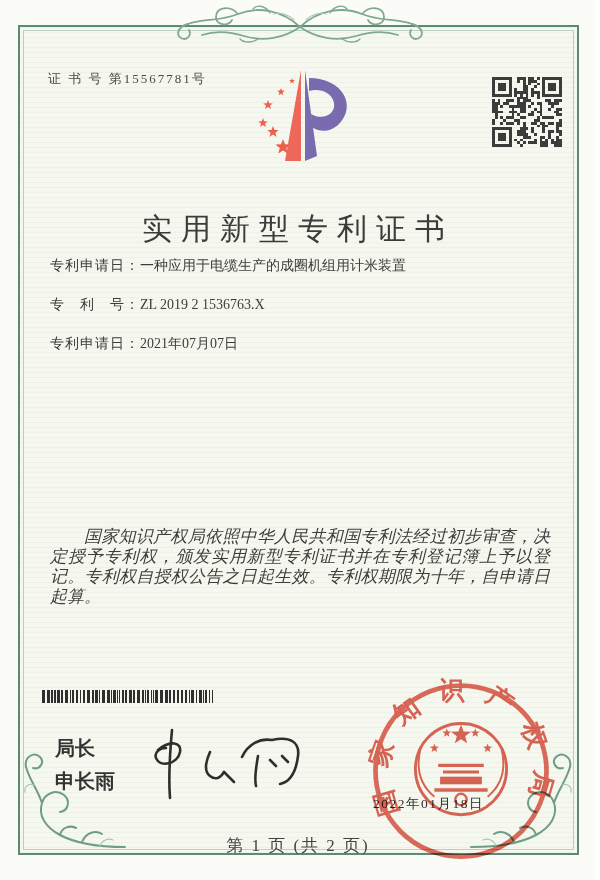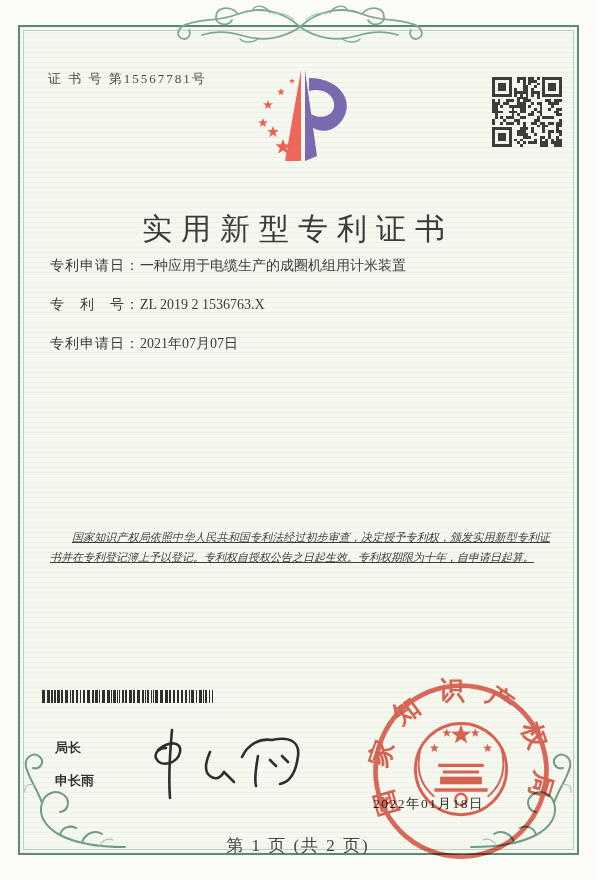--- a/index.html
+++ b/index.html
@@ -15,25 +15,25 @@
       border:1px solid #b9cfc2;pointer-events:none;}
   .abs{position:absolute;}
   .cert-no{left:48px;top:70px;font-size:13px;letter-spacing:2px;color:#4a4a4a;}
   .title{left:0;right:0;top:181px;text-align:center;font-size:30px;
       letter-spacing:9px;color:#3b3b3b;font-weight:400;margin-top:28px;}
   .fields{left:50px;top:246px;right:48px;font-size:14px;color:#3c3c3c;}
   .field-row{height:39px;line-height:39px;white-space:nowrap;}
   .field-row .lbl{letter-spacing:1px;}
   .grant-row{position:relative;height:39px;line-height:39px;white-space:nowrap;}
   .grant-second{position:absolute;left:250px;top:0;}
-  .paras{left:50px;right:46px;top:527px;font-size:11px;line-height:20px;
-      font-style:italic;color:#3d3d3d;text-align:justify;text-decoration:underline;}
+  .paras{left:50px;right:46px;top:527px;font-size:17px;line-height:20px;
+      font-style:italic;color:#3d3d3d;text-align:justify;}
   .paras p{margin:0;text-indent:2em;}
   .signer{left:55px;top:736px;font-family:"Liberation Sans","DejaVu Sans",sans-serif;
-      font-weight:bold;font-size:13px;color:#333;}
+      font-weight:bold;font-size:20px;color:#333;}
   .signer div{height:33px;line-height:24px;}
   .seal-date{left:373px;top:795px;font-size:13.5px;letter-spacing:1.5px;color:#2f2f2f;z-index:2;}
   .seal-svg{left:366px;top:676px;z-index:3;mix-blend-mode:multiply;opacity:.93;}
   .footer{left:0;right:0;top:834px;text-align:center;font-size:17px;
       letter-spacing:2px;color:#444;}
   svg{display:block;}
 </style>
 </head>
 <body>
 

